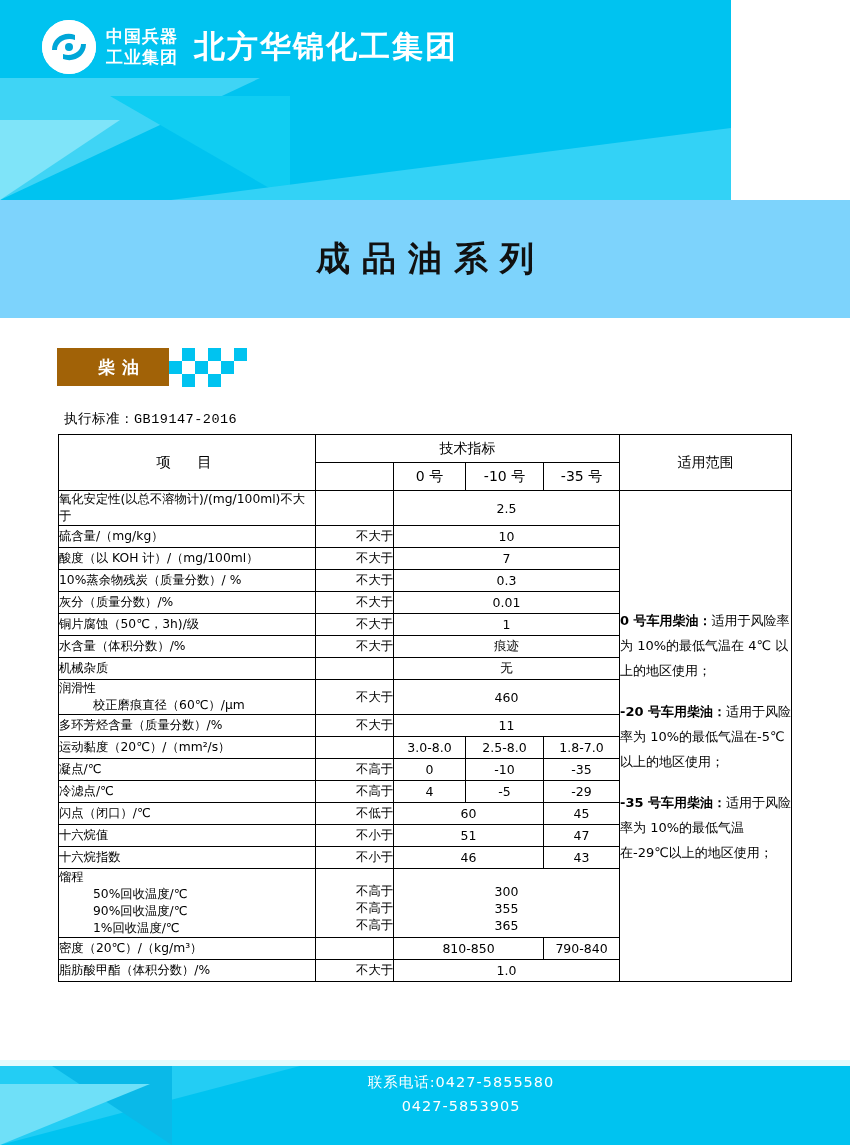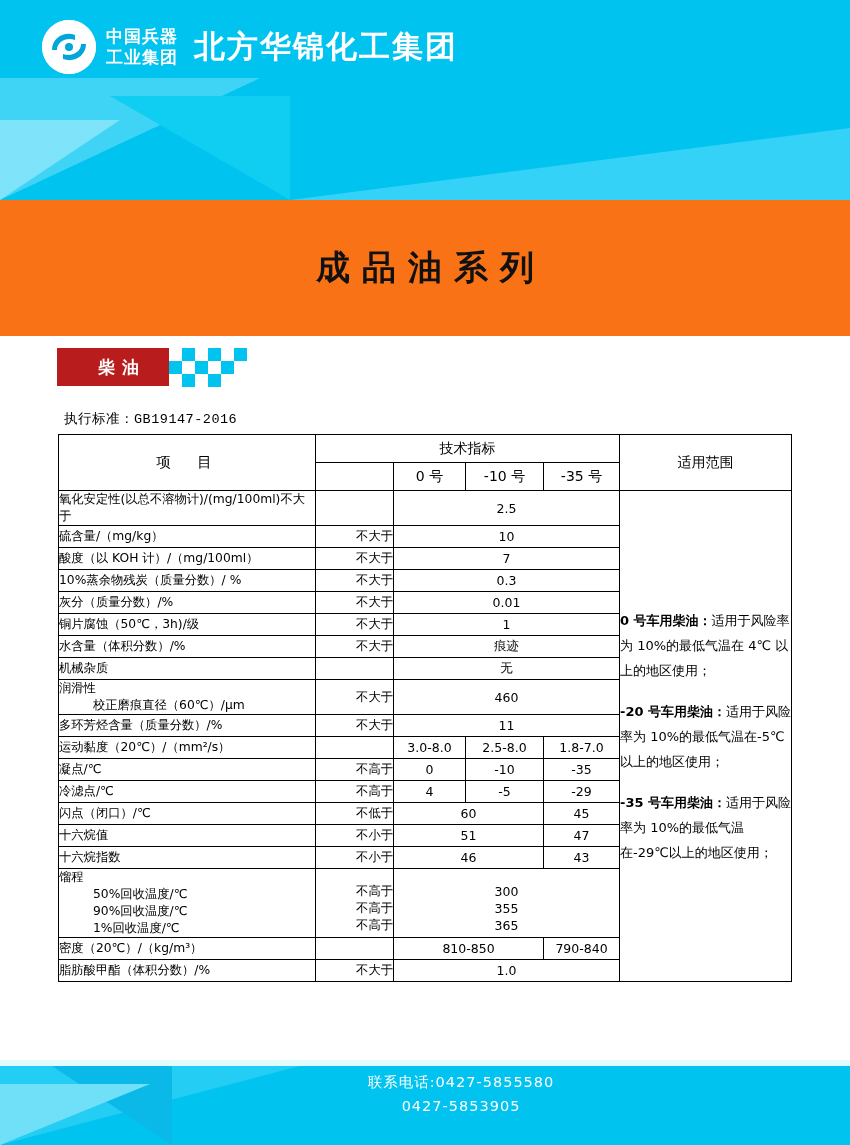--- a/index.html
+++ b/index.html
@@ -12,21 +12,21 @@
     font-family: "Liberation Sans", sans-serif;
     background: #ffffff;
     position: relative;
     overflow: hidden;
   }
 
   
   .header {
     position: absolute;
     left: 0; top: 0;
-    width: 850px; height: 200px;
+    width: 731px; height: 200px;
     background: #00c3f0;
     overflow: hidden;
   }
   .hdr-shape-1 {
     position: absolute;
     left: 0; top: 78px;
     width: 0; height: 0;
     border-left: 260px solid #3fd4f5;
     border-bottom: 122px solid transparent;
   }
@@ -81,22 +81,22 @@
     font-weight: bold;
     letter-spacing: 2px;
     font-family: "DejaVu Sans", sans-serif;
     margin-left: 6px;
   }
 
   
   .title-band {
     position: absolute;
     left: 0; top: 200px;
-    width: 850px; height: 136px;
-    background: #f97316;
+    width: 850px; height: 118px;
+    background: #7dd3fc;
     display: flex;
     align-items: center;
     justify-content: center;
   }
   .title-band .title {
     font-family: "DejaVu Sans", sans-serif;
     font-size: 34px;
     font-weight: bold;
     letter-spacing: 12px;
     color: #111111;
@@ -104,21 +104,21 @@
   }
 
   
   .section {
     position: absolute;
     left: 57px; top: 348px;
     display: flex;
     align-items: stretch;
   }
   .section-tag {
-    background: #b91c1c;
+    background: #a16207;
     color: #ffffff;
     font-family: Liberation Mono, monospace;
     font-size: 17px;
     font-weight: bold;
     letter-spacing: 7px;
     width: 112px;
     height: 38px;
     display: flex;
     align-items: center;
     justify-content: center;

